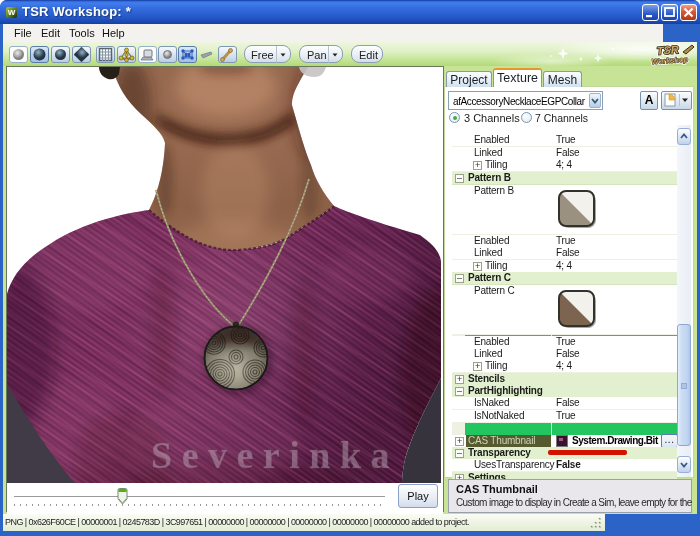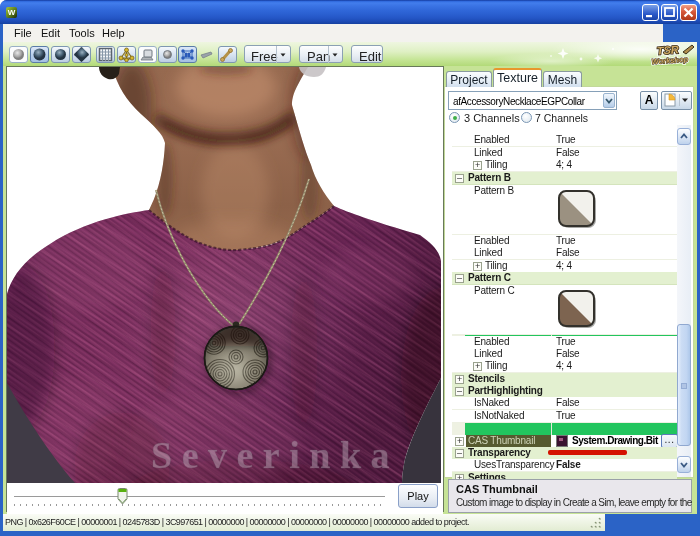--- a/index.html
+++ b/index.html
@@ -14,21 +14,21 @@
 #btnmax{left:661px;background:linear-gradient(#7ba1e8,#2a58c8 60%,#1a44a8)}
 #btncls{left:680px;background:linear-gradient(#f0a088,#d6573a 45%,#b03818)}
 
 #menubar{left:3px;top:24px;width:660px;height:18px;background:#f3f2ee}
 #menubar span{position:absolute;top:3px;font-size:11px;color:#111}
 
 #toolbar{left:3px;top:42px;width:694px;height:24px;background:linear-gradient(#eef6e0 0%,#dff0c4 40%,#c4e494 75%,#b2da78 100%)}
 .tbtn{top:4px;height:17px;border:1px solid #7e97b2;border-radius:3px;background:linear-gradient(#f4f8fc,#d6e2f0 55%,#bccee2)}
 .tbtn.white{background:#fbfcfd;border-color:#9ab0c6}
 .tbtn.sel{background:linear-gradient(#dce8f8,#b8d0ec 55%,#a4c0e2);border-color:#5a7ca8}
-.combo{top:3px;height:18px;border:1px solid #8ba0b4;border-radius:3px;background:linear-gradient(#fdfefe,#e8eef4 60%,#d4dee8);font-size:13px;color:#222}
+.combo{top:3px;height:18px;border:1px solid #8ba0b4;border-radius:8px;background:linear-gradient(#fdfefe,#e8eef4 60%,#d4dee8);font-size:11px;color:#222}
 
 #main{left:3px;top:66px;width:694px;height:448px;background:#c6e396}
 
 #vp{left:3px;top:0px;width:438px;height:446px;border:1px solid #68795a;background:#fff}
 
 
 .tab{background:linear-gradient(#fbfdfe,#e0eaf4 70%,#d0deee);border:1px solid #8a9aa0;border-bottom:none;border-radius:3px 3px 0 0;font-size:12px;color:#16202a;text-align:center;line-height:16px}
 .tab.act{background:#fff;border-top:2px solid #e8962c;line-height:17px;font-size:12.5px}
 .sbtn{background:linear-gradient(#fbfdfe,#dde7f1 60%,#c8d8e8);border:1px solid #7890a8;border-radius:2px}
 .gr{position:absolute;left:0;width:225px;height:13px;background:#fff;border-bottom:1px solid #edf0e2}
@@ -38,20 +38,21 @@
 .cat .n{left:16px}
 .pm{position:absolute;width:9px;height:9px;border:1px solid #9aa28e;background:#fcfcf8;font-size:9px;line-height:7px;text-align:center;color:#333;font-weight:normal}
 
 #status{left:3px;top:514px;width:602px;height:17px;background:linear-gradient(#fafcf6,#e2ecd2);font-size:9px;letter-spacing:-0.55px;color:#1c1c1c}
 #status span{position:absolute;left:2px;top:3px;white-space:nowrap}
 </style></head>
 <body>
 <div id="win">
  <div id="title" class="abs">
    <div id="appicon" class="abs">W</div>
+   <div class="txt abs">TSR Workshop: *</div>
    <div id="btnmin" class="abs capbtn"><svg width="15" height="15">
           <rect x="3" y="10" width="6" height="2.2" fill="#fff"></rect>
         </svg></div>
    <div id="btnmax" class="abs capbtn"><svg width="15" height="15">
           <rect x="3" y="3" width="9" height="8" fill="none" stroke="#fff" stroke-width="1.8"></rect>
         </svg></div>
    <div id="btncls" class="abs capbtn"><svg width="15" height="15">
           <path d="M3.5 3.5 L11.5 11.5 M11.5 3.5 L3.5 11.5" stroke="#fff" stroke-width="2.2"></path>
         </svg></div>
  </div>
@@ -332,21 +333,21 @@
             <path d="M2 11 L5.5 15 L9 11" fill="none" stroke="#8aa878" stroke-width="1"></path>
           </svg>
       <div class="abs" style="left:391px;top:1px;width:40px;height:24px;border:1px solid #8aa0c8;border-radius:3px;background:linear-gradient(#fdfeff,#e8edf4 60%,#d2dcea);font-size:11px;text-align:center;line-height:22px;color:#111">Play</div>
     </div>
    </div>
    <div id="rp" class="abs" style="left:0;top:0;width:694px;height:448px">
      <div class="abs" style="left:441px;top:20px;width:250px;height:392px;background:#fff;border:1px solid #c2d89a"></div>
      <div class="tab abs" style="left:443px;top:5px;width:46px;height:16px">Project</div>
      <div class="tab abs act" style="left:490px;top:2px;width:49px;height:19px">Texture</div>
      <div class="tab abs" style="left:540px;top:5px;width:39px;height:16px">Mesh</div>
-     <div class="abs" style="left:445px;top:25px;width:169px;height:19px;border:1px solid #86a0b8;background:#fff;font-size:10px;letter-spacing:-0.4px">
+     <div class="abs" style="left:445px;top:25px;width:155px;height:19px;border:1px solid #86a0b8;background:#fff;font-size:10px;letter-spacing:-0.4px">
           <span class="abs" style="left:4px;top:4px">afAccessoryNecklaceEGPCollar</span>
        <span class="abs" style="right:1px;top:1px;width:12px;height:15px;background:linear-gradient(#f0f6fc,#cfdff2 60%,#b4cce8);border:1px solid #9ab4d0;border-radius:2px"><svg width="10" height="13">
               <path d="M2 5 L5 8.5 L8 5" fill="none" stroke="#38586c" stroke-width="1.8"></path>
             </svg></span>
      </div>
      <div class="abs sbtn" style="left:637px;top:25px;width:18px;height:19px;font-weight:bold;font-size:12px;text-align:center;line-height:17px">A</div>
      <div class="abs sbtn" style="left:658px;top:25px;width:31px;height:19px"><svg width="29" height="17">
             <rect x="3" y="2" width="10" height="12" fill="#fff" stroke="#8a9aa8"></rect>
             <path d="M7 2 a6 6 0 0 1 6 6 L7 8 Z" fill="#f4b83a" stroke="#d89820" stroke-width=".6"></path>
             <line x1="17.5" y1="2" x2="17.5" y2="14" stroke="#b8c4d0"></line>

